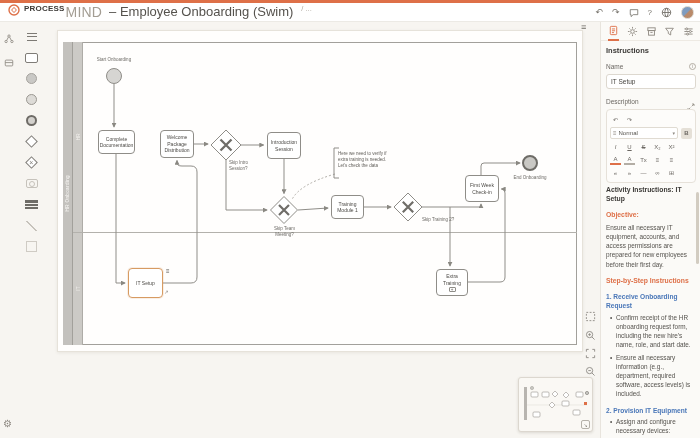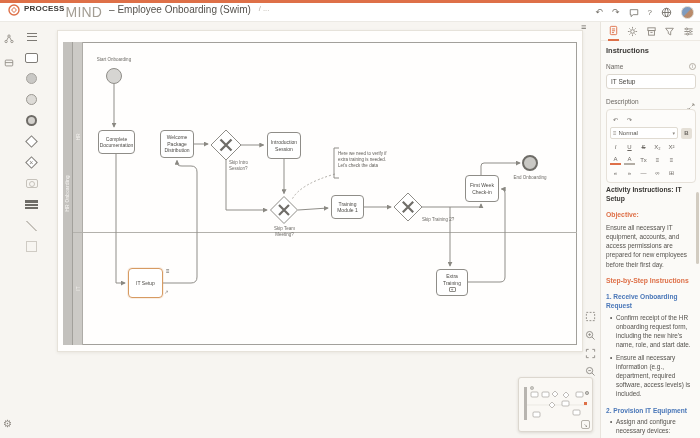--- a/index.html
+++ b/index.html
@@ -5,21 +5,21 @@
   * { margin:0; padding:0; box-sizing:border-box; }
   html,body { width:700px; height:438px; overflow:hidden; font-family:"Liberation Sans", sans-serif; }
   #app { position:relative; width:700px; height:438px; background:#f7f5f1; overflow:hidden; }
 
   
   .topstrip { position:absolute; left:0; top:0; width:700px; height:3px; background:var(--accent); z-index:12; }
   header { position:absolute; left:0; top:3px; width:700px; height:19px; background:#fff; border-bottom:1px solid #eceae5; z-index:11; display:flex; align-items:center; }
   .brand-wrap { display:flex; align-items:flex-start; gap:4px; margin-left:8px; }
   .brand-bold { font-size:8px; font-weight:700; color:#3c3a37; letter-spacing:.2px; }
   .brand-light { font-size:14px; color:#a39d93; letter-spacing:.2px; margin-left:-3px; }
-  .doc-title { font-size:10px; color:#55524d; margin-left:3px; }
+  .doc-title { font-size:13px; color:#55524d; margin-left:3px; }
   .path-suffix { font-size:7.5px; color:#b0aaa0; margin-left:4px; }
   .hdr-right { position:absolute; right:6px; top:0; height:19px; display:flex; align-items:center; gap:9px; }
   .hicon { color:#76726b; font-size:9px; line-height:1; cursor:pointer; }
   .hicon svg { display:block; }
   .avatar { width:13px; height:13px; border-radius:50%; background:linear-gradient(135deg,#7e9cc0 0 45%,#b98a6a 55% 100%); border:1px solid #d8d3ca; }
 
   
   .rail { position:absolute; left:0; top:22px; width:17px; height:416px; z-index:10; }
   .rail .ricon { position:absolute; left:4px; color:#8d8881; }
   .rail-gear { position:absolute; left:3px; top:396px; font-size:10px; color:#8d8881; }

